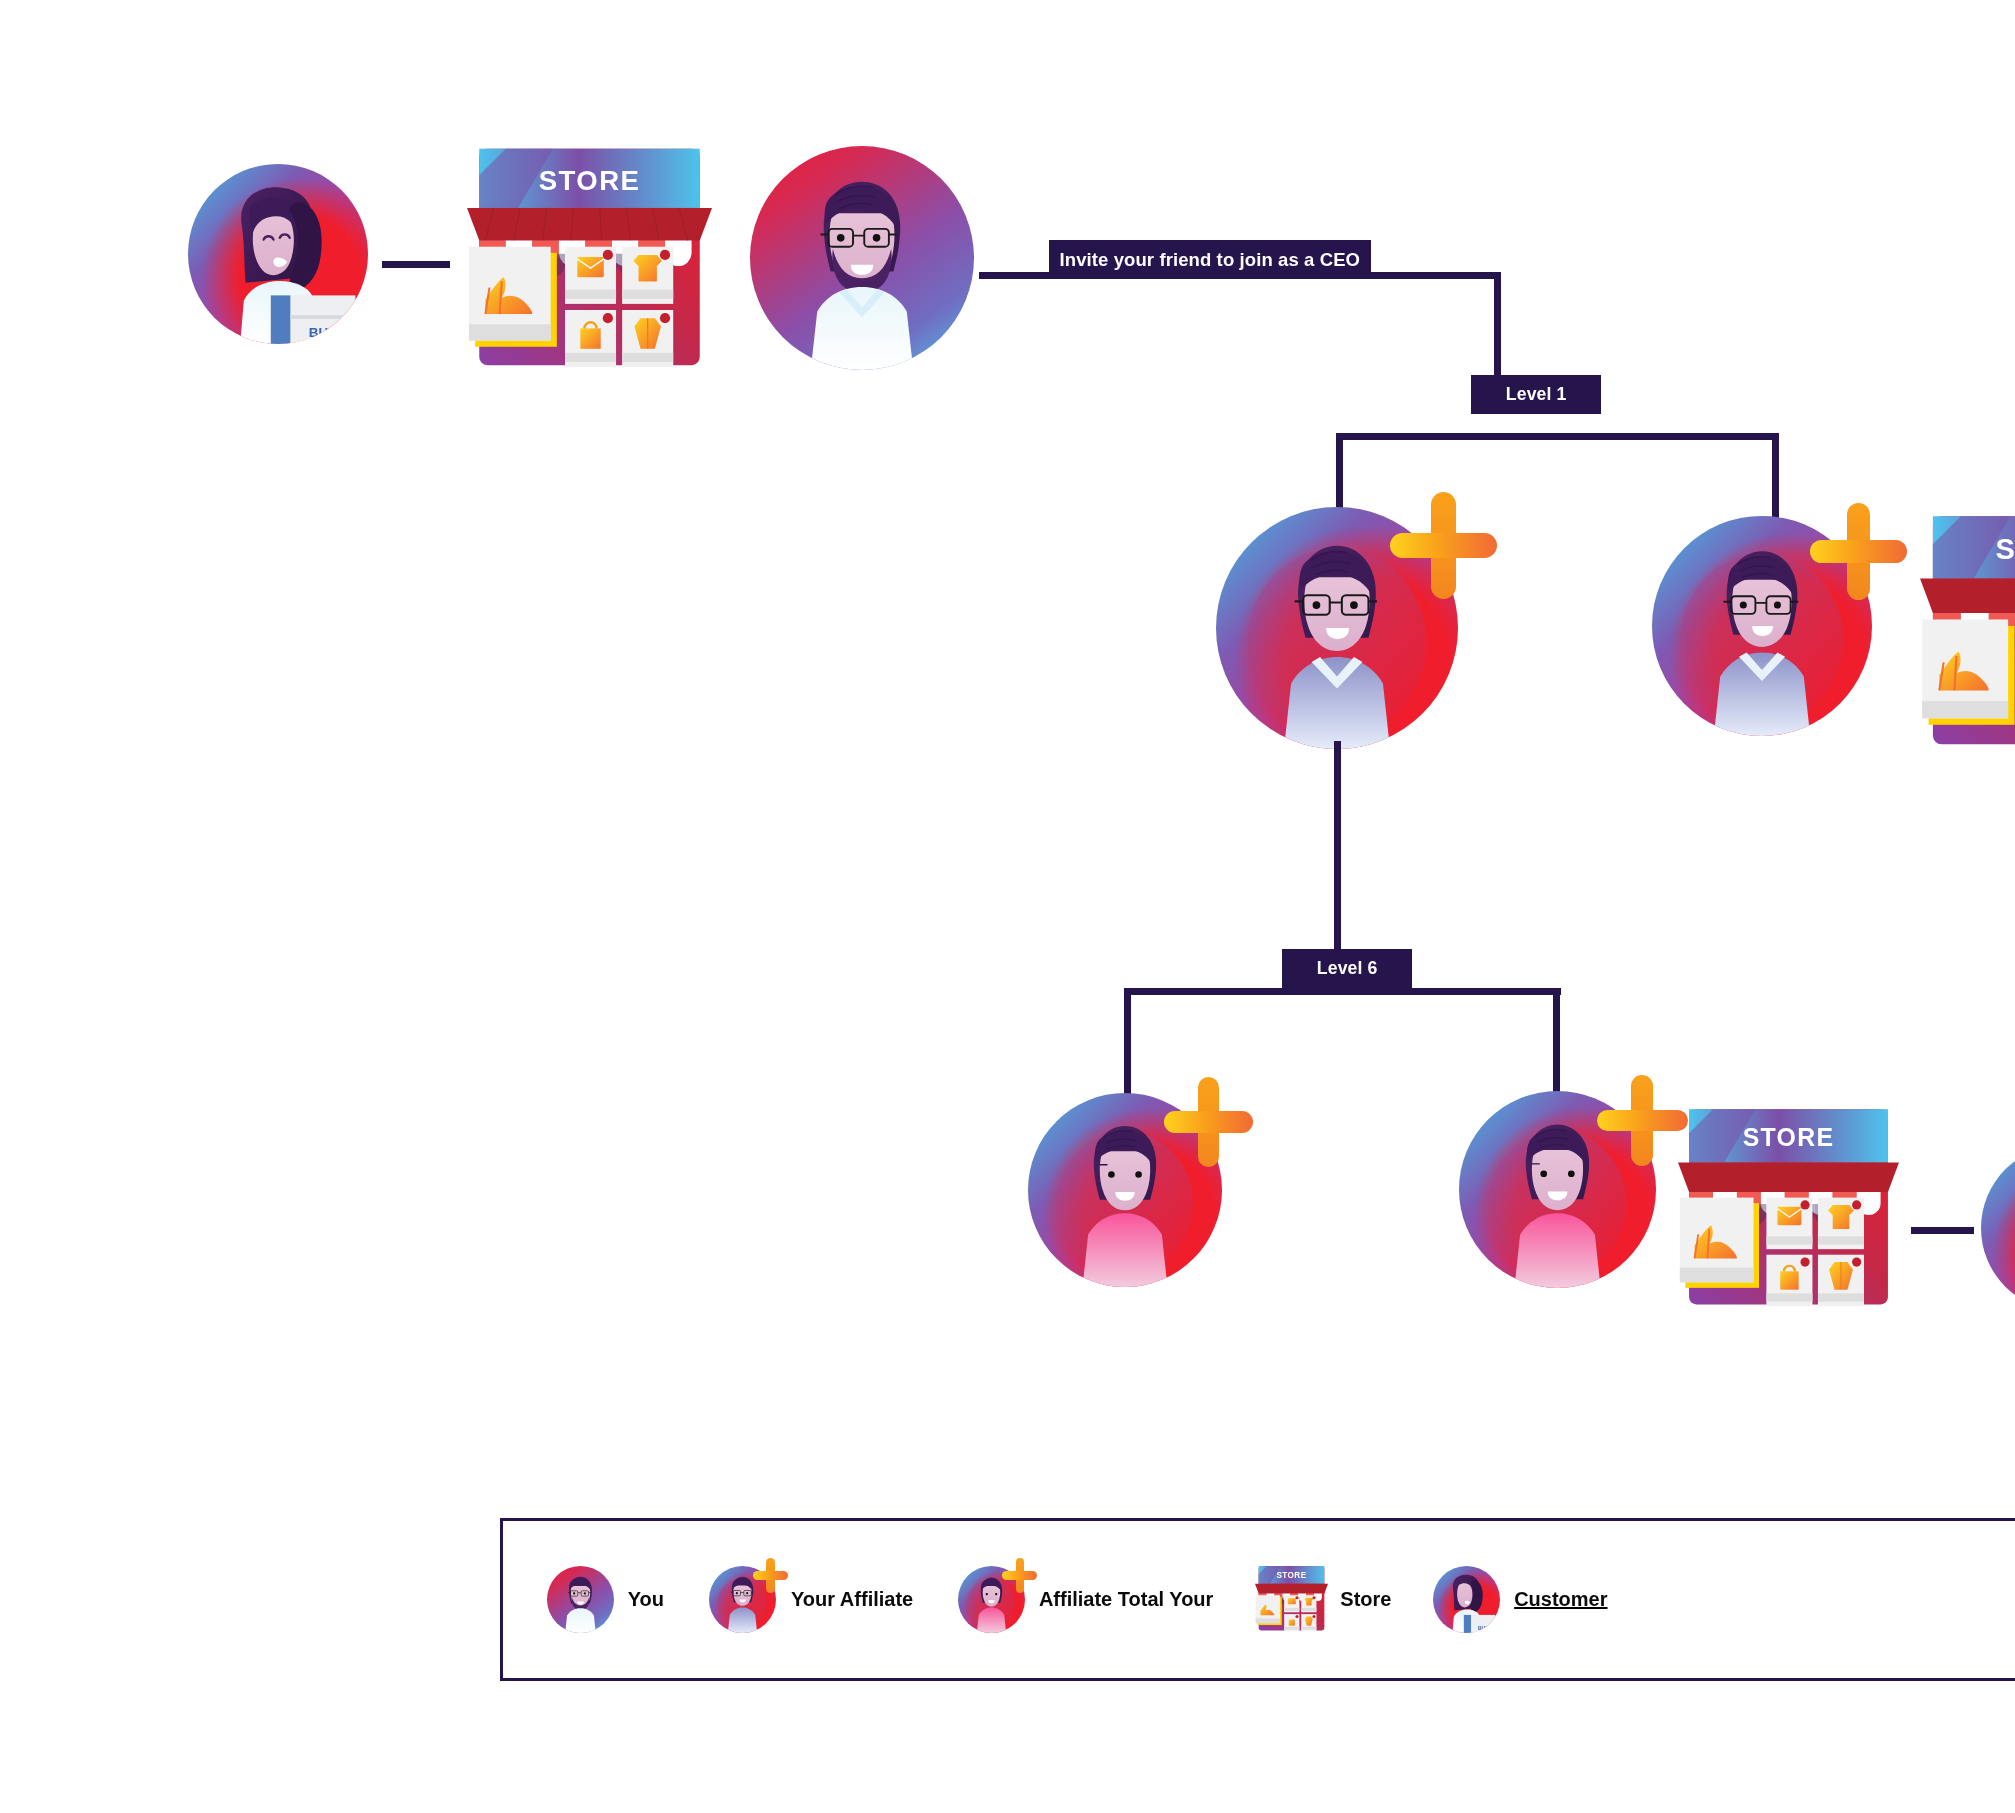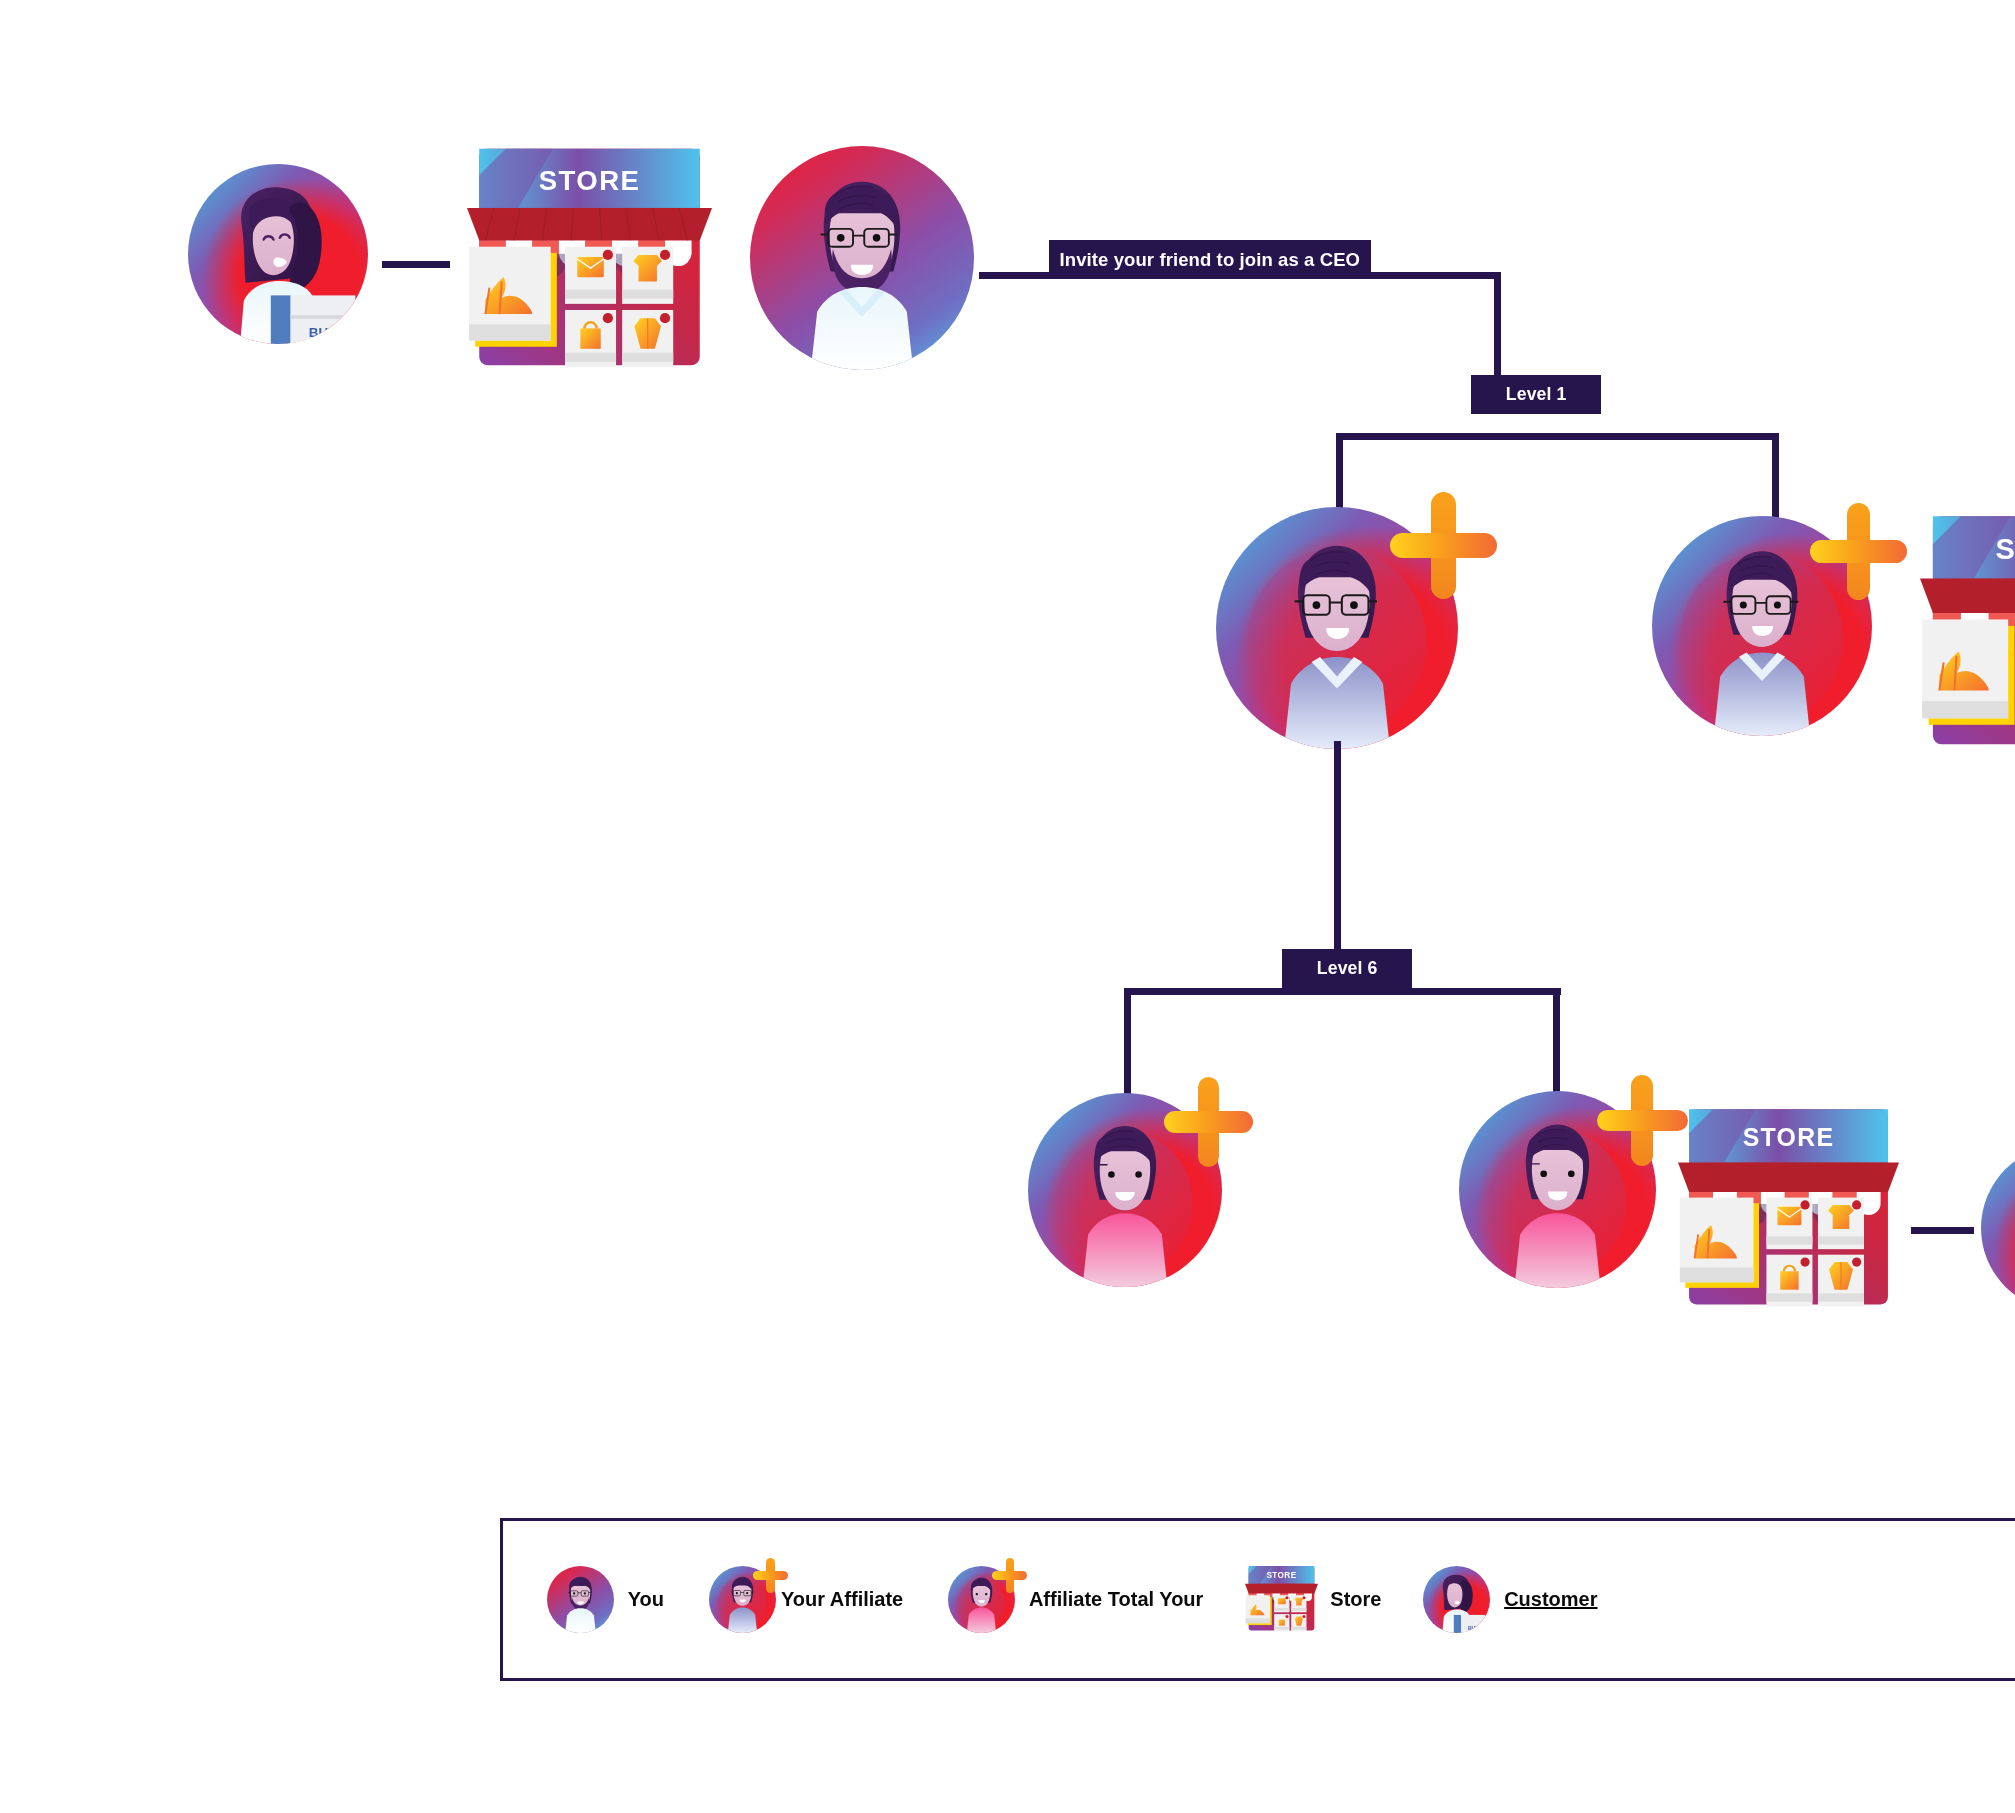--- a/index.html
+++ b/index.html
@@ -533,21 +533,21 @@
             </g>
             <path d="M91 100h19c0 6-4 9-9.5 9S91 106 91 100z" fill="#ffffff"></path>
             <path d="M62 146c8-14 22-22 38-22s30 8 38 22l6 56H56z" fill="url(#gShirtBlue)"></path>
           </svg>
         </span>
         <span class="plus" style="left:66%;top:-12%;width:52%;height:52%;">
           <i class="pv"></i>
             <i class="ph"></i>
         </span>
       </span>
-      <span class="legend-label" style="margin-left:5px;">Your Affiliate</span>
+      <span class="legend-label" style="margin-left:15px;">Your Affiliate</span>
     </div>
 
     <div class="legend-item" style="margin-left:45px;">
       <span class="legend-icon avatar" style="position:relative;width:67px;height:67px;">
         <span class="av-disc" style="position:absolute;inset:0;border-radius:50%;display:block;"></span>
         <span class="av-clip" style="display:block;">
           <svg viewBox="0 0 200 200" class="av-svg">
             <ellipse cx="100" cy="114" rx="70" ry="74" fill="url(#gInner)" opacity=".6"></ellipse>
             <path d="M68 78c-2-28 14-44 32-44s34 16 32 44c-1 14-4 24-6 32H74c-2-8-5-18-6-32z" fill="url(#gHair)"></path>
             <path d="M77 60h46c4 10 4 28 0 40-4 13-12 21-23 21s-19-8-23-21c-4-12-4-30 0-40z" fill="url(#gSkin)"></path>

